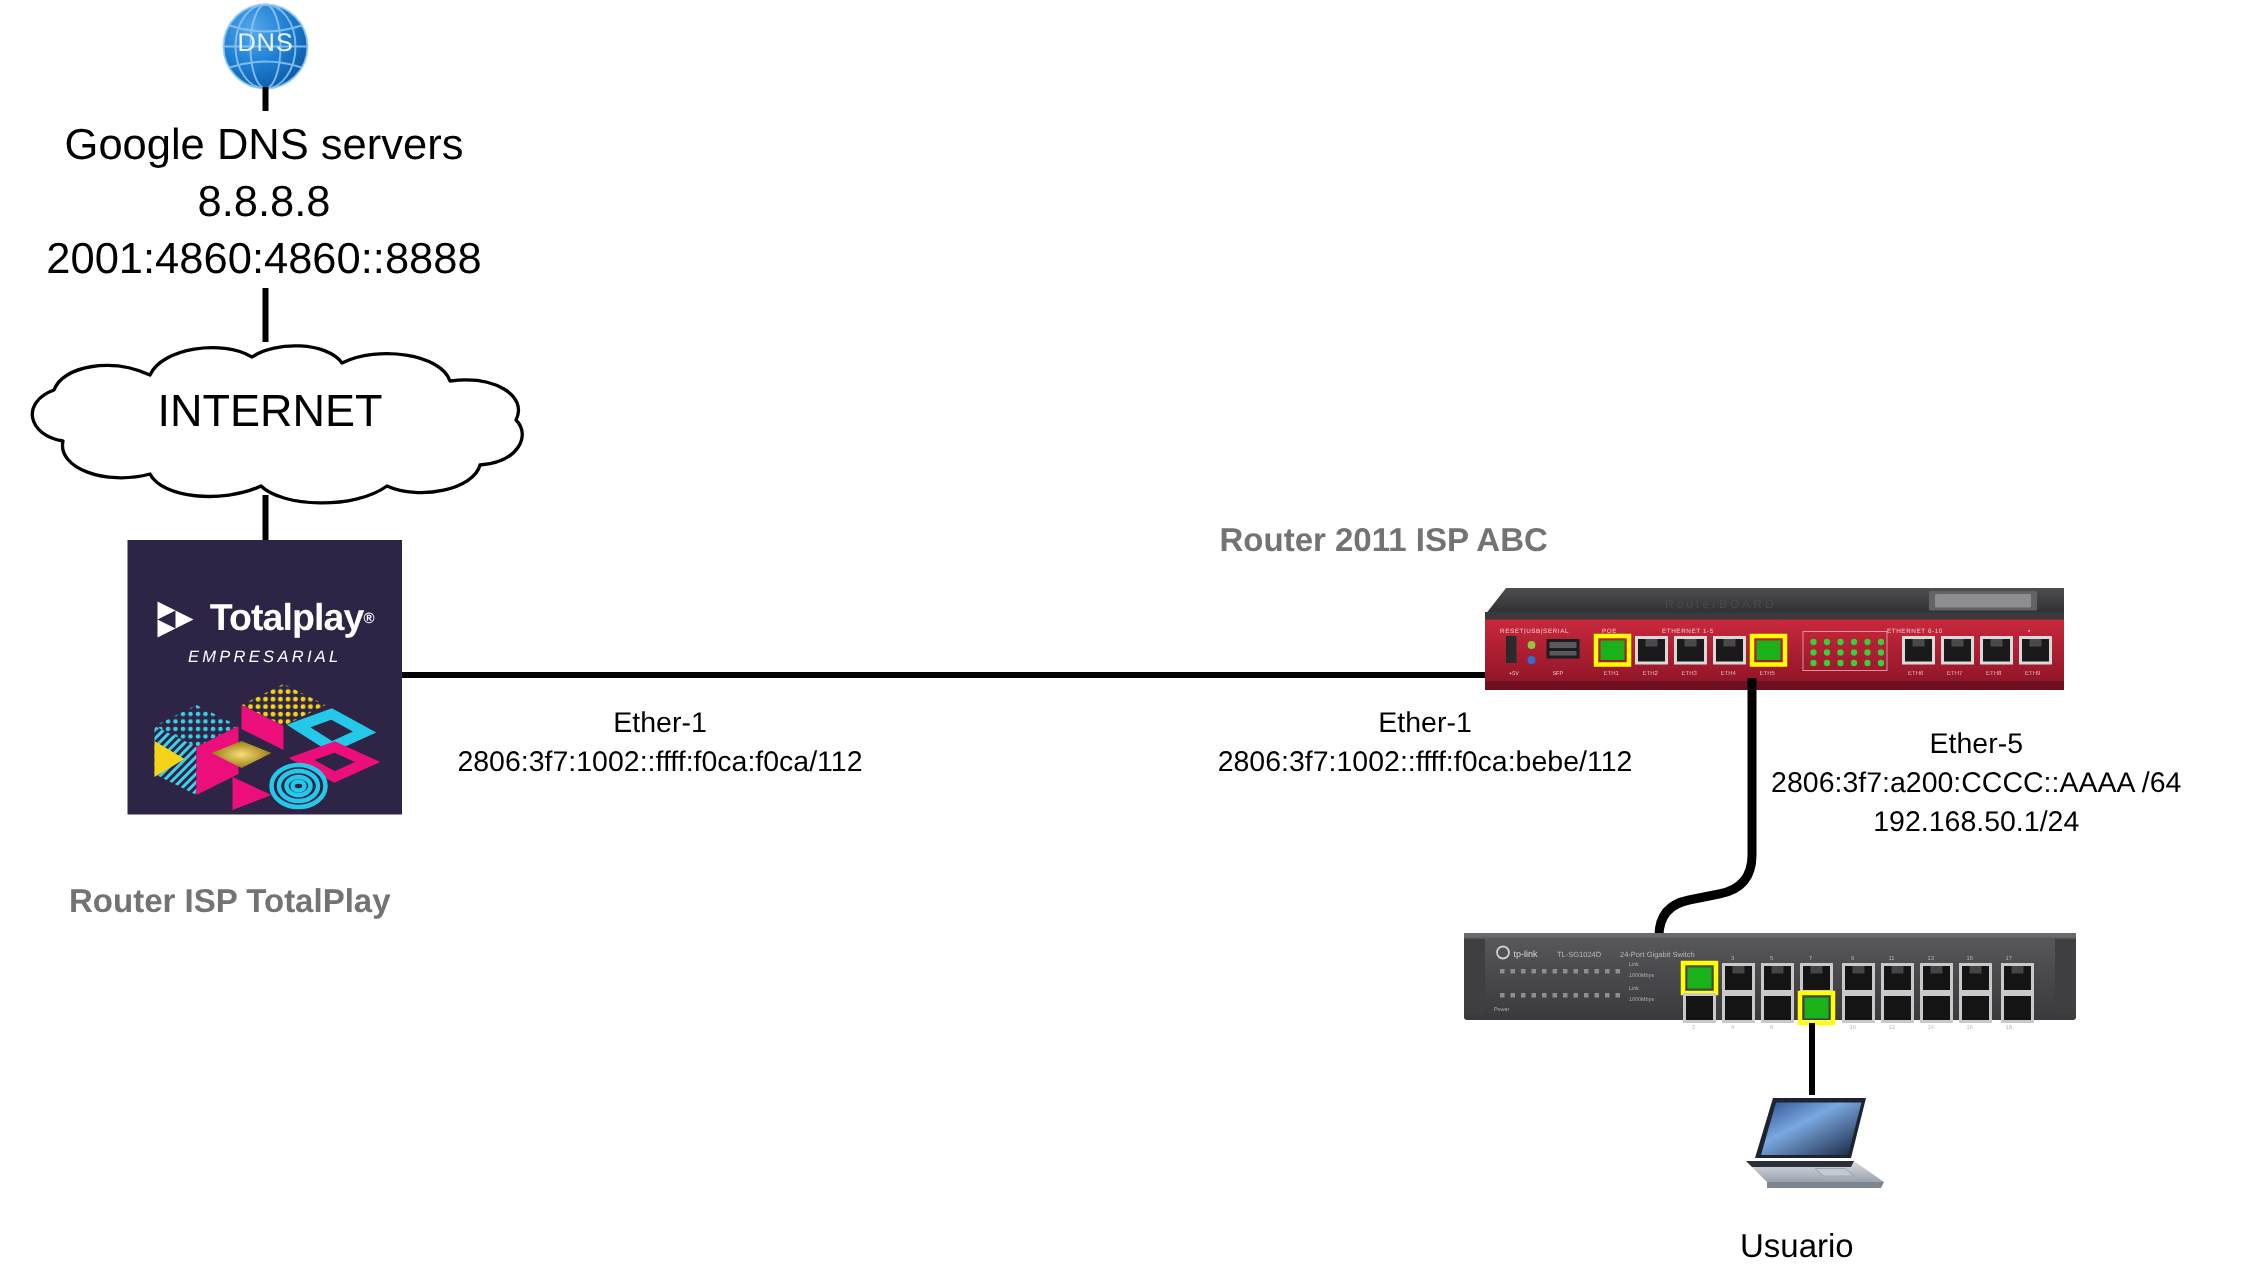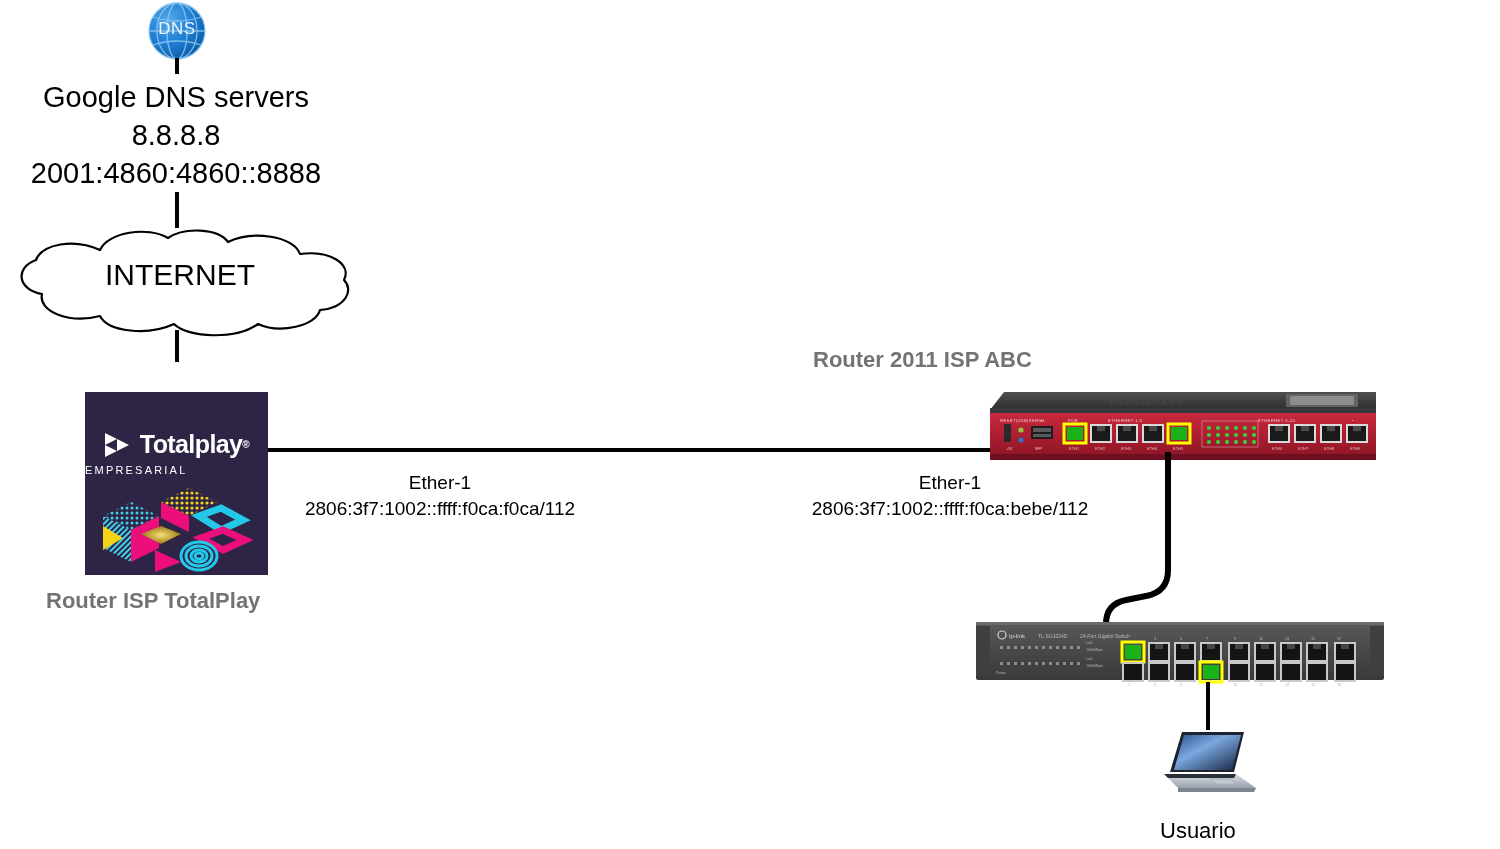--- a/index.html
+++ b/index.html
@@ -58,35 +58,34 @@
 
   
   .vline { background: #000; width: 4px; }
   .hline { background: #000; height: 4px; }
 
   
   .tp-box {
     left: 85px; top: 360px; width: 183px; height: 183px;
     background: #2e2546;
     overflow: hidden;
-    margin-top: 32px;
   }
   .tp-logo-row {
     position: absolute; left: 0; top: 38px; width: 183px;
     display: flex; align-items: center; justify-content: center;
   }
   .tp-wordmark {
     color: #ffffff; font-size: 25px; font-weight: bold;
     letter-spacing: -0.6px;
   }
   .tp-reg { font-size: 10px; vertical-align: super; }
   .tp-sub {
     position: absolute; left: 0; top: 72px; width: 183px;
-    text-align: left; color: #ffffff;
-    font-size: 11px; letter-spacing: 2.2px;
+    text-align: center; color: #ffffff;
+    font-size: 11px; letter-spacing: 2.2px; font-style: italic;
   }
   .tp-art {
     position: absolute; left: 10px; top: 94px; width: 163px; height: 88px;
   }
 
   
   .router {
     left: 990px; top: 388px; width: 386px; height: 74px;
   }
 
@@ -353,20 +352,25 @@
         <text x="334" y="62">ETH8</text>
         <text x="360" y="62">ETH9</text>
       </g>
       <g fill="#f0c9ce" font-family="Liberation Sans, sans-serif" font-size="3.6">
         <text x="16" y="62">+5V</text>
         <text x="45" y="62">SFP</text>
       </g>
     </svg>
   </div>
 
+  <div class="abs label-plain" style="left:1145px; top:484px; width:345px;">
+    <div>Ether-5</div>
+    <div>2806:3f7:a200:CCCC::AAAA /64</div>
+    <div>192.168.50.1/24</div>
+  </div>
 
   <svg class="abs" style="left:1090px; top:452px; width:130px; height:190px;">
     <path d="M78 0 L78 118 Q78 140 56 144 L36 148 Q16 152 16 172 L16 190" fill="none" stroke="#000000" stroke-width="6" stroke-linecap="round"></path>
   </svg>
 
   <div class="abs switch">
     <svg width="408" height="68" viewBox="0 0 408 68">
       <defs>
         <linearGradient id="swGrad" x1="0" y1="0" x2="0" y2="1">
           <stop offset="0%" stop-color="#5a5a5c"></stop>

